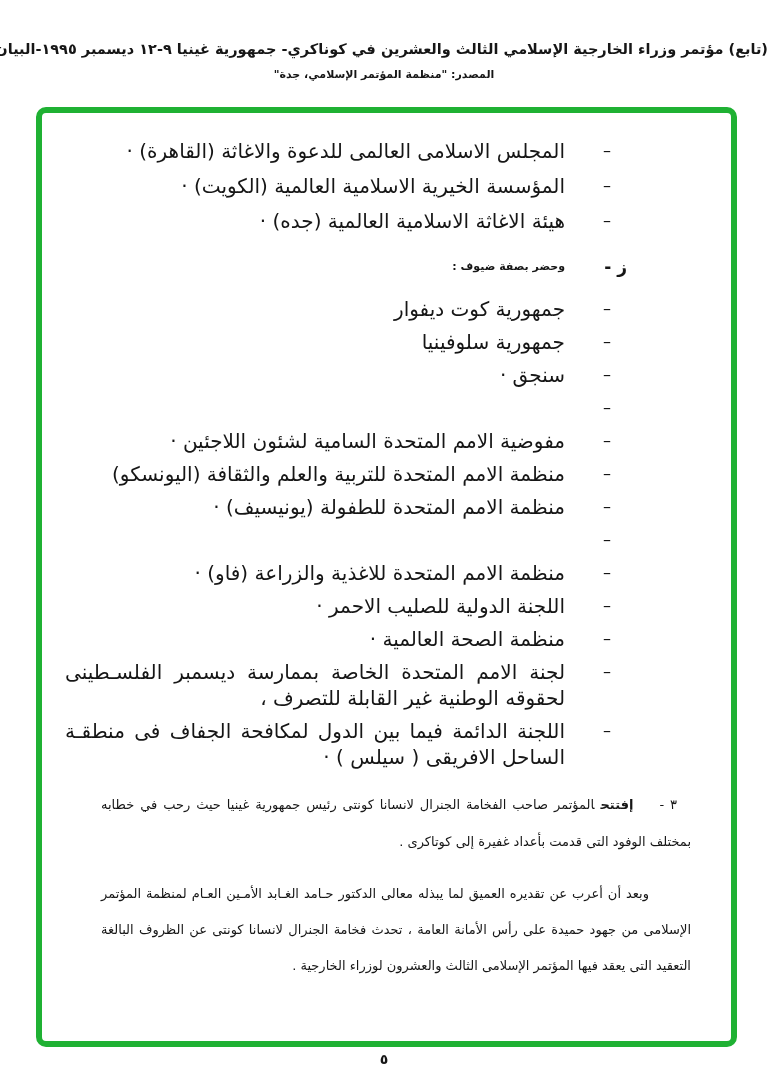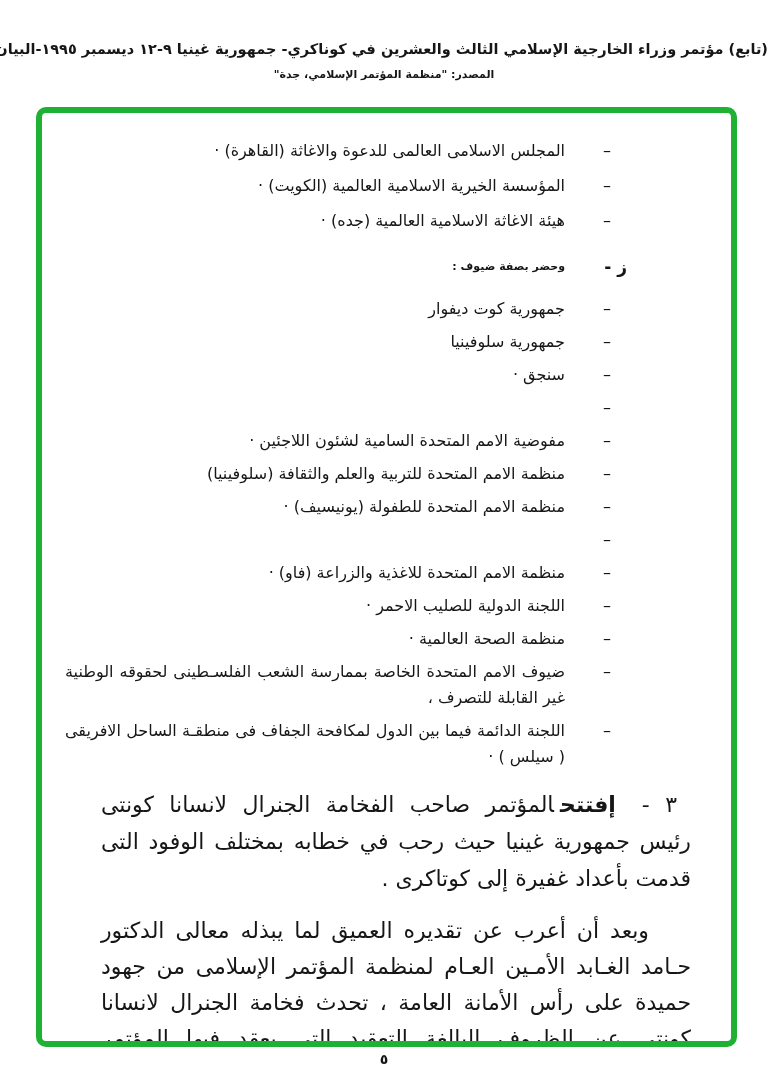--- a/index.html
+++ b/index.html
@@ -30,33 +30,33 @@
     overflow:hidden;
   }
 
   
   .list-area { padding-right:120px; }
   .list-area.group1 { margin-top:24px; }
   .list-area.guests { margin-top:14px; }
   .list-row { display:flex; align-items:flex-start; margin-bottom:7px; }
   .dash-col { flex:none; width:46px; font-size:16px; line-height:28px; }
   .item-text {
-    width:500px; font-size:16px; line-height:28px;
+    width:500px; font-size:20px; line-height:28px;
     text-align:justify;
   }
   .guests .dash-col { line-height:26px; }
   .guests .item-text { line-height:26px; }
 
   
   .heading-row { display:flex; margin-top:17px; padding-right:104px; font-weight:bold; }
   .heading-marker { flex:none; width:62px; font-size:17px; line-height:30px; }
   .heading-text { font-size:11px; line-height:30px; }
 
   
-  .para { margin:16px 40px 0 59px; font-size:22px; text-align:justify; }
+  .para { margin:16px 40px 0 59px; font-size:13px; text-align:justify; }
   .para3 { line-height:37px; text-indent:14px; }
   .p3-num { padding-left:26px; }
   .p3-bold { font-weight:bold; padding-left:6px; }
   .para4 { line-height:36px; text-indent:42px; margin-top:16px; }
 
   
   .page-number {
     position:absolute; top:1051px; right:0; left:0;
     text-align:center; font-size:14px; font-weight:bold;
   }
@@ -115,21 +115,21 @@
         <span class="dash-col">–</span>
       </div>
 
       <div class="list-row">
         <span class="dash-col">–</span>
         <span class="item-text">مفوضية الامم المتحدة السامية لشئون اللاجئين ·</span>
       </div>
 
       <div class="list-row">
         <span class="dash-col">–</span>
-        <span class="item-text">منظمة الامم المتحدة للتربية والعلم والثقافة (سلوفينيا)</span>
+        <span class="item-text">منظمة الامم المتحدة للتربية والعلم والثقافة (اليونسكو)</span>
       </div>
 
       <div class="list-row">
         <span class="dash-col">–</span>
         <span class="item-text">منظمة الامم المتحدة للطفولة (يونيسيف) ·</span>
       </div>
 
       <div class="list-row">
         <span class="dash-col">–</span>
       </div>
@@ -144,21 +144,21 @@
         <span class="item-text">اللجنة الدولية للصليب الاحمر ·</span>
       </div>
 
       <div class="list-row">
         <span class="dash-col">–</span>
         <span class="item-text">منظمة الصحة العالمية ·</span>
       </div>
 
       <div class="list-row">
         <span class="dash-col">–</span>
-        <span class="item-text">ضيوف الامم المتحدة الخاصة بممارسة الشعب الفلسـطينى لحقوقه الوطنية غير القابلة للتصرف ،</span>
+        <span class="item-text">لجنة الامم المتحدة الخاصة بممارسة ديسمبر الفلسـطينى لحقوقه الوطنية غير القابلة للتصرف ،</span>
       </div>
 
       <div class="list-row">
         <span class="dash-col">–</span>
         <span class="item-text">اللجنة الدائمة فيما بين الدول لمكافحة الجفاف فى منطقـة الساحل الافريقى ( سيلس ) ·</span>
       </div>
     </div>
 
   <p class="para para3">
     <span class="p3-num">٣ -</span><span class="p3-bold">إفتتح</span><span>المؤتمر صاحب الفخامة الجنرال لانسانا كونتى رئيس جمهورية غينيا حيث رحب في خطابه بمختلف الوفود التى قدمت بأعداد غفيرة إلى كوتاكرى .</span>

